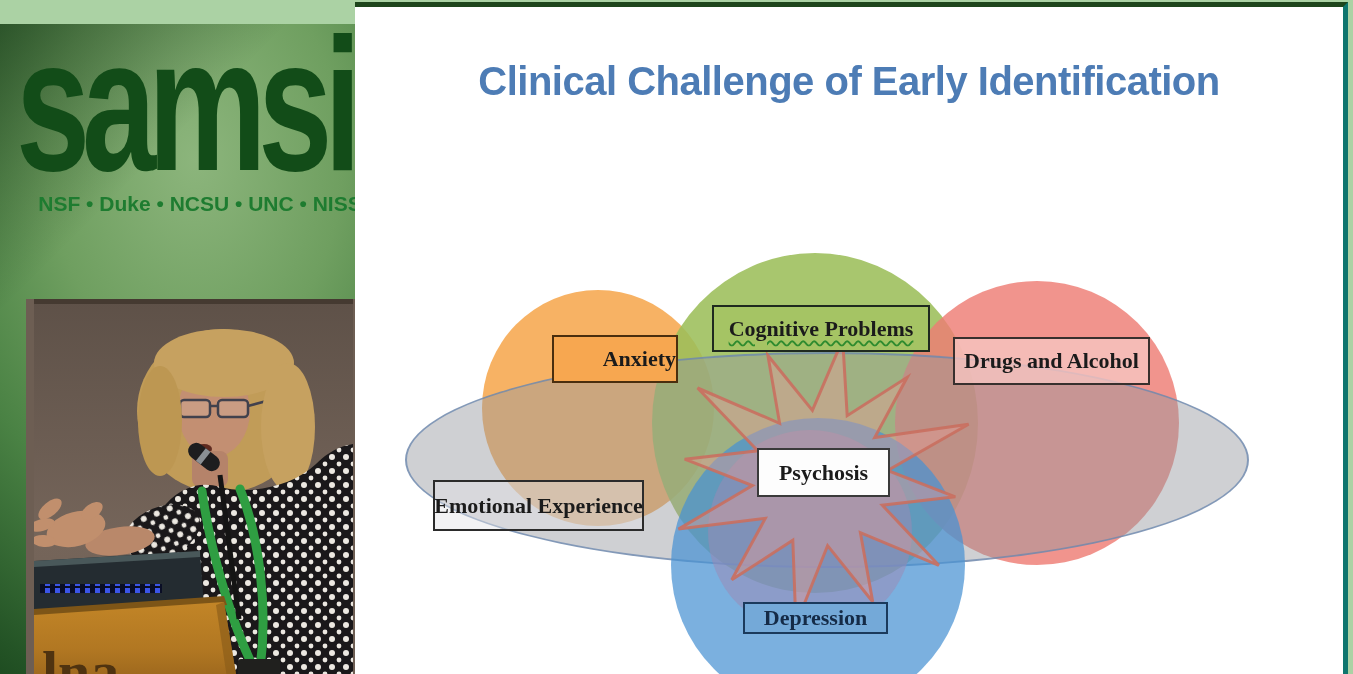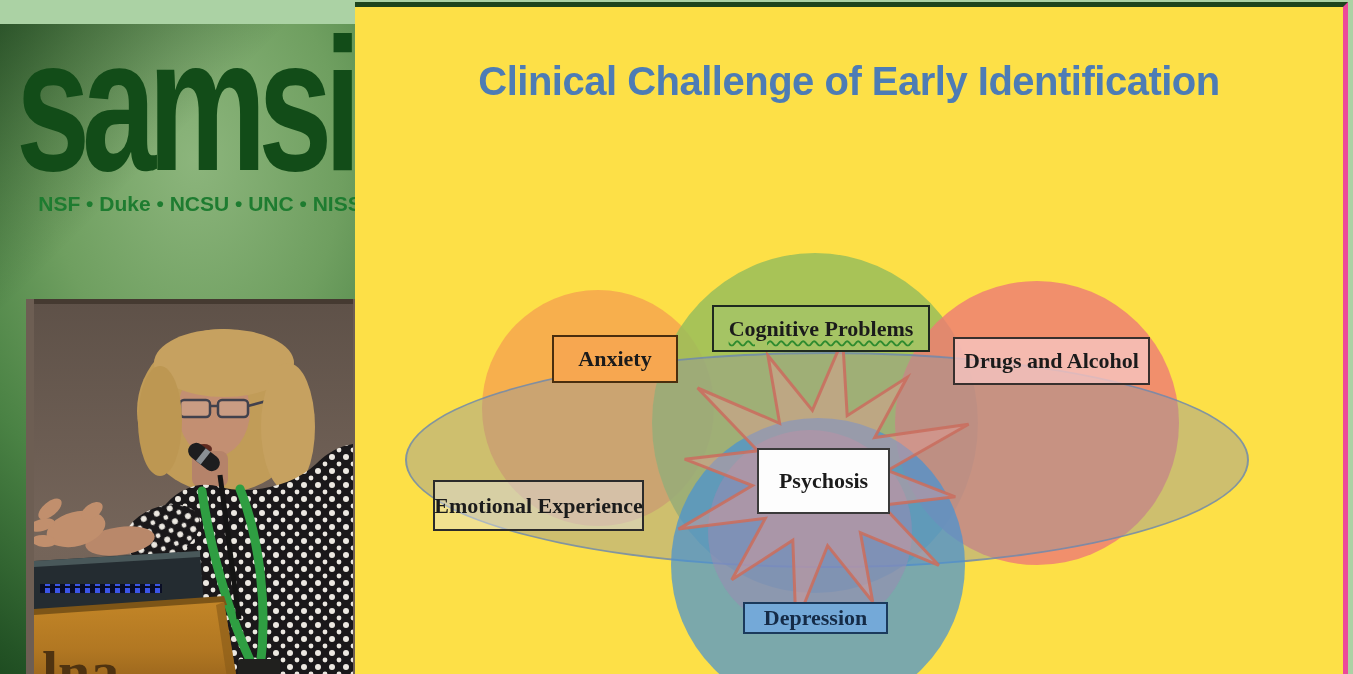--- a/index.html
+++ b/index.html
@@ -30,22 +30,22 @@
   }
   
   .photo{
     position:absolute;left:26px;top:275px;width:376px;height:399px;
     overflow:hidden;background:#6d5e53;padding-left:8px;
   }
   .photo svg{display:block;}
   
   .slide{
     position:absolute;left:355px;top:2px;width:993px;height:672px;
-    box-sizing:border-box;border-top:5px solid #1e451c;border-right:5px solid #ec4899;
-    background:#fde047;overflow:hidden;
+    box-sizing:border-box;border-top:5px solid #1e451c;border-right:5px solid #0f766e;
+    background:#ffffff;overflow:hidden;
   }
   .slide-title{
     position:absolute;left:0;top:52px;width:100%;margin:0;text-align:center;
     font-size:40px;font-weight:bold;letter-spacing:-0.5px;color:#4d7cb5;
     font-family:"Liberation Sans",sans-serif;
   }
   .venn{position:absolute;left:0;top:0;width:100%;height:100%;}
   .vshape{position:absolute;border-radius:50%;}
   .c-orange{left:127px;top:283px;width:232px;height:236px;background:rgba(246,167,78,0.88);}
   .c-green {left:297px;top:246px;width:326px;height:340px;background:rgba(156,190,90,0.88);}
@@ -54,25 +54,25 @@
             border:2px solid rgba(105,135,175,0.75);}
   .c-blue  {left:316px;top:411px;width:294px;height:294px;background:rgba(72,145,210,0.72);}
   .c-purple{left:353px;top:423px;width:204px;height:204px;background:rgba(158,135,180,0.5);}
   .starburst{position:absolute;left:300px;top:316px;width:330px;height:310px;}
   .vlabel{
     position:absolute;display:flex;align-items:center;justify-content:center;
     box-sizing:border-box;border:2px solid #2b2b2b;
     font-family:"Liberation Serif",serif;font-weight:bold;font-size:22px;color:#1b1b1b;
     white-space:nowrap;
   }
-  .lbl-anxiety   {left:197px;top:328px;width:126px;height:48px;background:#f7a750;border-color:#4a2e0e;}
+  .lbl-anxiety   {left:197px;top:328px;width:126px;height:48px;background:#f7a750;border-color:#4a2e0e;justify-content:flex-end;}
   .lbl-cognitive {left:357px;top:298px;width:218px;height:47px;background:#a5c464;border-color:#1f2a1f;}
   .lbl-drugs     {left:598px;top:330px;width:197px;height:48px;background:rgba(246,196,192,0.8);border-color:#38302e;}
   .lbl-emotional {left:78px; top:473px;width:211px;height:51px;background:rgba(226,227,230,0.45);border-color:#2b2b2b;}
-  .lbl-psychosis {left:402px;top:441px;width:133px;height:66px;background:#fdfdfd;border-color:#3a3a3a;}
+  .lbl-psychosis {left:402px;top:441px;width:133px;height:49px;background:#fdfdfd;border-color:#3a3a3a;}
   .lbl-depression{left:388px;top:595px;width:145px;height:32px;background:#74a9d8;border-color:#1b3a5c;color:#152b47;}
   .wavy{text-decoration:underline wavy #2e8b2e 2px;text-underline-offset:4px;}
 </style>
 </head>
 <body>
 
 <div class="stage">
 
   <div class="left-panel">
     <div class="samsi-logo">samsi</div>

